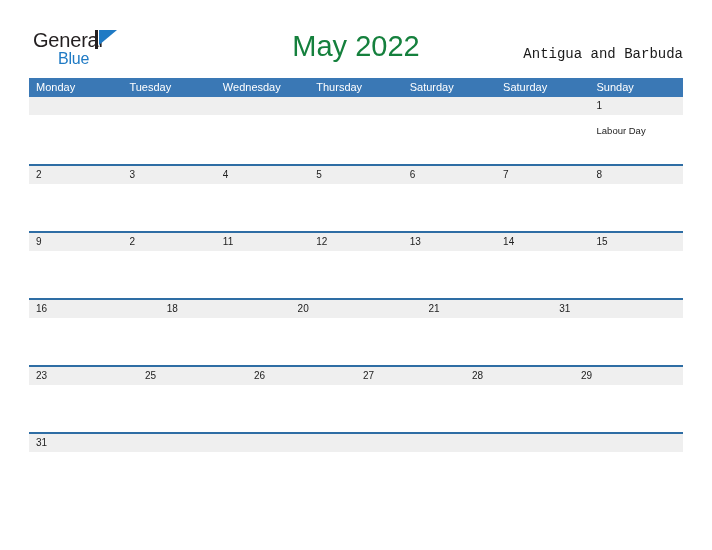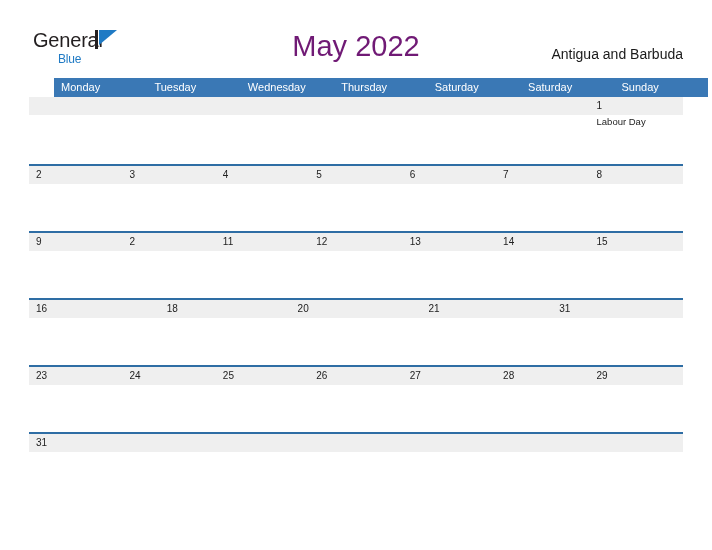--- a/index.html
+++ b/index.html
@@ -48,21 +48,21 @@
     line-height: 22px;
     letter-spacing: -0.2px;
     color: #231f20;
     font-family: "Liberation Sans", sans-serif;
     font-weight: 400;
   }
   .logo-blue {
     position: absolute;
     left: 25px;
     top: 19px;
-    font-size: 12px;
+    font-size: 16px;
     line-height: 22px;
     letter-spacing: -0.2px;
     color: #1f7ac4;
     font-family: "Liberation Sans", sans-serif;
     font-weight: 400;
   }
   .logo-flag {
     position: absolute;
     left: 62px;
     top: 1px;
@@ -74,52 +74,51 @@
 
   
   .title {
     position: absolute;
     left: 0;
     top: 28px;
     width: 712px;
     text-align: center;
     font-size: 29px;
     line-height: 36px;
-    color: #701a75;
+    color: #15803d;
     font-weight: 400;
     font-family: "Liberation Sans", sans-serif;
   }
 
   
   .country {
     position: absolute;
     right: 29px;
     top: 45px;
     font-size: 14px;
     line-height: 18px;
     color: #1a1a1a;
     font-weight: 400;
     text-align: right;
-    font-family: Liberation Sans, sans-serif;
+    font-family: Liberation Mono, monospace;
   }
 
   
   .calendar {
     position: absolute;
     left: 29px;
     top: 78px;
     width: 654px;
   }
 
   .dow-row {
     display: flex;
     width: 654px;
     height: 19px;
     background: #3a78b5;
-    margin-left: 25px;
   }
   .dow-cell {
     flex: 1 1 0;
     padding-left: 7px;
     box-sizing: border-box;
     color: #ffffff;
     font-size: 11px;
     line-height: 19px;
     font-family: "Liberation Sans", sans-serif;
     white-space: nowrap;
@@ -162,21 +161,21 @@
   }
   .day-num {
     position: relative;
     height: 18px;
     line-height: 18px;
     font-size: 10px;
     color: #222222;
     font-family: "Liberation Sans", sans-serif;
   }
   .day-events {
-    padding-top: 1px;
+    padding-top: 10px;
   }
   .event {
     font-size: 9.5px;
     line-height: 12px;
     color: #222222;
     font-family: "Liberation Sans", sans-serif;
     white-space: nowrap;
     overflow: hidden;
   }
   .day-cell.empty .day-num { color: transparent; }
@@ -316,23 +315,20 @@
             </div>
           </div>
         </div>
         <div class="week">
           <div class="week-band"></div>
           <div class="week-cells">
             <div class="day-cell">
               <div class="day-num">23</div>
             </div>
             <div class="day-cell">
-              <div class="day-num">24</div>
-            </div>
-            <div class="day-cell">
               <div class="day-num">25</div>
             </div>
             <div class="day-cell">
               <div class="day-num">26</div>
             </div>
             <div class="day-cell">
               <div class="day-num">27</div>
             </div>
             <div class="day-cell">
               <div class="day-num">28</div>

